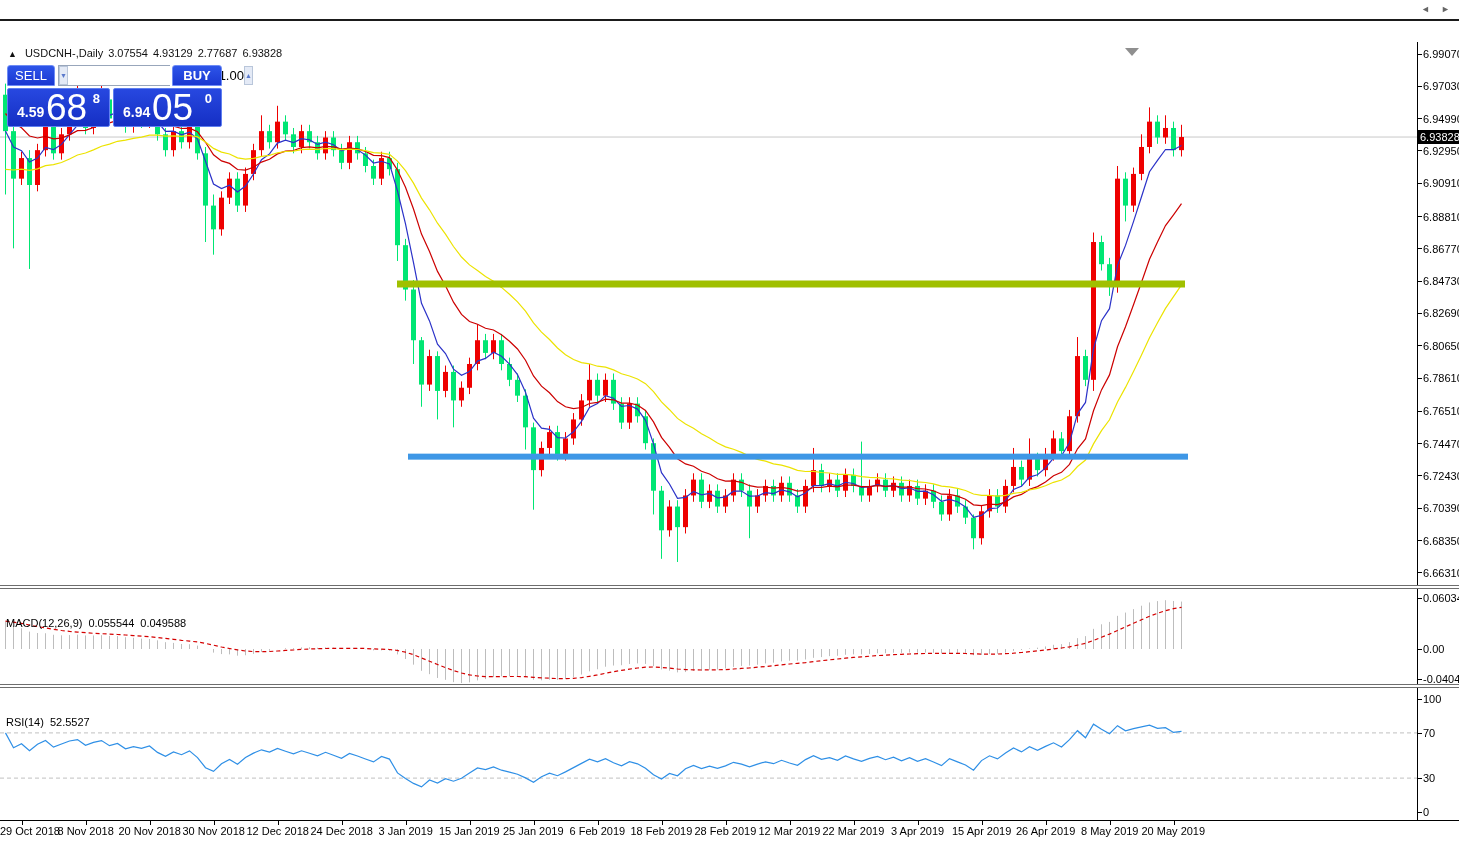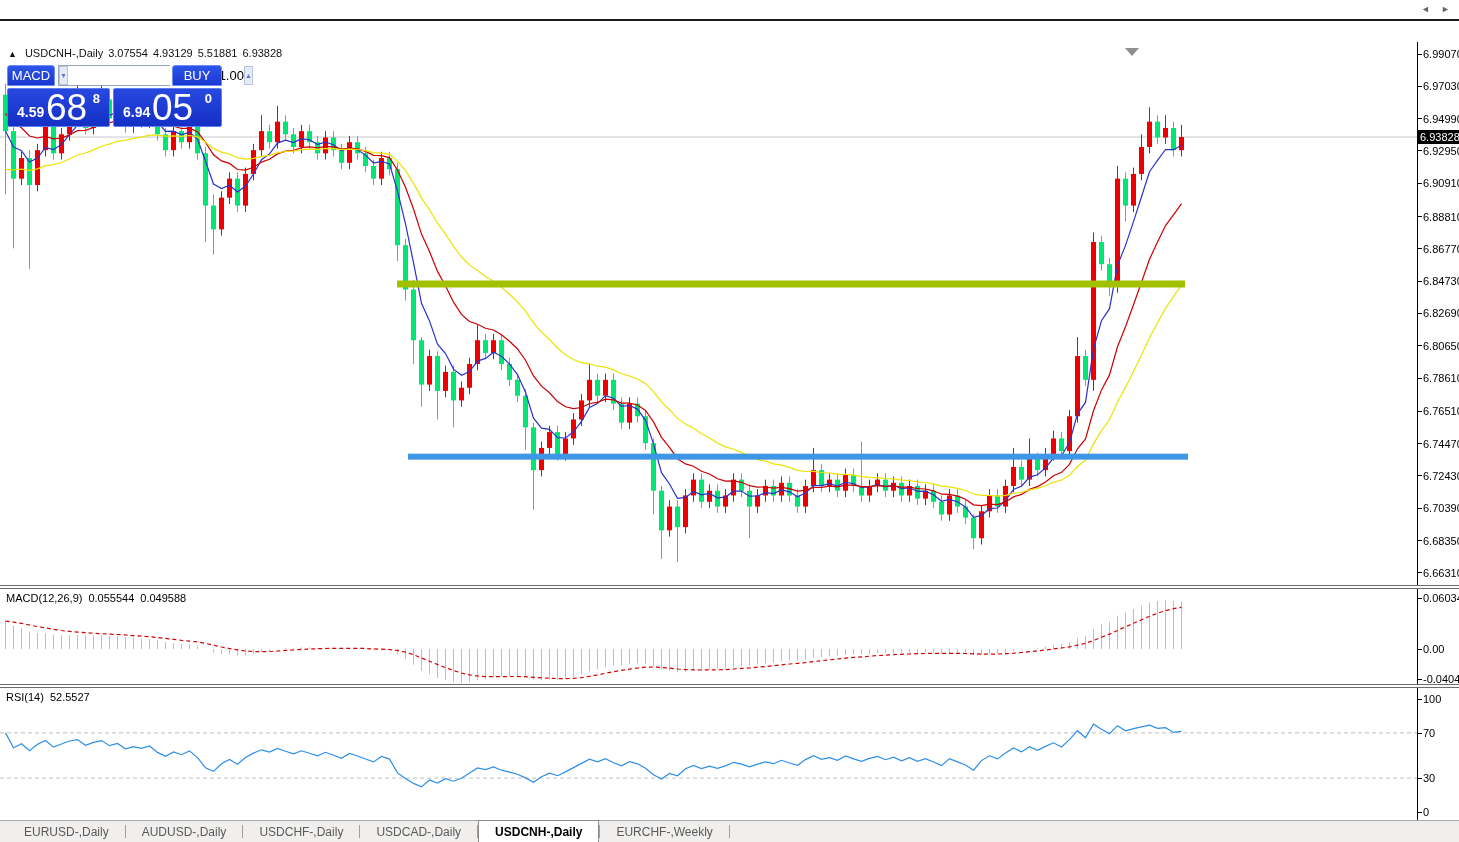--- a/index.html
+++ b/index.html
@@ -28,21 +28,21 @@
   #ohlc-header span { margin-right:5px; }
 
   
   #trade-panel { position:absolute; left:7px; top:44px; width:215px; height:62px; z-index:7; }
   #tp-row1 { position:absolute; left:0; top:0; width:215px; height:21px; }
   .tp-btn { position:absolute; top:0; height:21px; color:#fff; font-size:13px;
             text-align:center; line-height:19px;
             background:linear-gradient(#2d55e9,#1a37d2);
             border:1px solid #6e8cf5; border-radius:3px 3px 0 0; cursor:pointer; }
   #tp-sell-btn { left:0; width:48px; }
-  #tp-buy-btn  { left:165px; width:50px; }
+  #tp-buy-btn  { left:165px; width:50px;font-weight:bold; }
   #tp-stepper { position:absolute; left:51px; top:0; width:112px; height:21px;
                 background:#fff; border:1px solid #98a6bb; display:flex; }
   .tp-arrow { width:17px; height:19px; background:#e4eaf6; border:1px solid #b9c6da;
               color:#5a79cc; font-size:7px; line-height:18px; text-align:center; cursor:pointer; }
   #tp-vol { flex:1; border:none; outline:none; font-size:13px; text-align:right;
             color:#000; font-family:"Liberation Sans",sans-serif; }
   .tp-big { position:absolute; top:23px; height:39px; color:#fff;
             background:linear-gradient(#2748e0,#152fc4);
             border:1px solid #5f7ff0; border-radius:2px; cursor:pointer; }
   #tp-sell-big { left:0; width:103px; }
@@ -56,21 +56,21 @@
   .pr-label { position:absolute; left:1423px; width:46px; font-size:11px; color:#000;
               white-space:nowrap; }
   .pr-tick  { position:absolute; left:1417px; width:5px; height:1px; background:#000; }
   #cur-price-tag { position:absolute; left:1418px; width:41px; height:14px; background:#000;
                    color:#fff; font-size:11px; line-height:14px; padding-left:2px; z-index:4;}
 
   .panel-sep { position:absolute; left:0; width:1459px; height:4px; background:#fff;
                border-top:1px solid #6e6e6e; border-bottom:1px solid #6e6e6e; }
   #rsi-bottom-line { position:absolute; left:0; top:799px; width:1459px; height:1px; background:#000; }
 
-  .ind-label { position:absolute; left:6px; font-size:11px; color:#000; white-space:nowrap; }
+  .ind-label { position:absolute; left:6px; font-size:11px; color:#000; white-space:nowrap;margin-top:25px; }
   .ind-label span { margin-right:6px; }
 
   .date-label { position:absolute; top:804px; font-size:11px; color:#000; white-space:nowrap; }
   .date-tick  { position:absolute; top:800px; width:1px; height:4px; background:#000; }
 
   
   #tabbar { position:absolute; left:0; top:820px; width:1459px; height:22px;
             background:#f0efee; border-top:1px solid #a8a8a8; display:flex; align-items:stretch; }
   #tabbar .pad { width:8px; }
   .tab { display:flex; align-items:center; padding:0 16px; font-size:12px; color:#5a5a5a;
@@ -559,26 +559,26 @@
           <line x1="0" y1="711.9" x2="1417" y2="711.9" stroke="#c0c0c0" stroke-width="1" stroke-dasharray="4 3"></line>
           <line x1="0" y1="757.1" x2="1417" y2="757.1" stroke="#c0c0c0" stroke-width="1" stroke-dasharray="4 3"></line>
           <polyline points="5.5,711.9 13.5,726.7 21.5,722.8 29.5,729.8 37.5,723.3 45.5,719.5 53.5,726.1 61.5,723.0 69.5,720.0 77.5,718.6 85.5,724.3 93.5,721.4 101.5,719.6 109.5,724.7 117.5,722.4 125.5,727.8 133.5,725.6 141.5,727.3 149.5,725.0 157.5,731.4 165.5,735.3 173.5,730.9 181.5,733.7 189.5,729.9 197.5,736.6 205.5,746.7 213.5,750.4 221.5,742.7 229.5,738.5 237.5,743.2 245.5,736.5 253.5,732.1 261.5,728.8 269.5,731.1 277.5,727.4 285.5,730.2 293.5,732.9 301.5,729.8 309.5,732.3 317.5,734.8 325.5,731.3 333.5,734.3 341.5,737.3 349.5,732.4 357.5,735.0 365.5,738.0 373.5,740.9 381.5,735.4 389.5,738.1 397.5,751.9 405.5,757.4 413.5,762.4 421.5,765.9 429.5,759.0 437.5,762.0 445.5,757.7 453.5,760.2 461.5,757.3 469.5,752.0 477.5,747.0 485.5,748.6 493.5,745.9 501.5,749.2 509.5,751.2 517.5,753.2 525.5,756.9 533.5,761.2 541.5,755.8 549.5,752.1 557.5,754.7 565.5,750.9 573.5,746.6 581.5,742.4 589.5,738.2 597.5,740.9 605.5,737.6 613.5,741.8 621.5,744.9 629.5,740.6 637.5,742.8 645.5,747.2 653.5,753.7 661.5,758.1 669.5,752.4 677.5,754.8 685.5,747.7 693.5,744.4 701.5,747.5 709.5,745.1 717.5,747.4 725.5,744.9 733.5,741.3 741.5,743.2 749.5,745.9 757.5,743.1 765.5,740.8 773.5,742.7 781.5,739.3 789.5,742.0 797.5,744.3 805.5,738.6 813.5,734.6 821.5,738.4 829.5,736.7 837.5,739.4 845.5,735.0 853.5,737.9 861.5,740.3 869.5,737.4 877.5,735.5 885.5,738.7 893.5,736.1 901.5,739.8 909.5,736.6 917.5,740.4 925.5,737.6 933.5,741.0 941.5,744.6 949.5,737.6 957.5,740.9 965.5,744.0 973.5,749.2 981.5,739.6 989.5,734.8 997.5,737.9 1005.5,731.9 1013.5,727.0 1021.5,730.9 1029.5,725.8 1037.5,729.3 1045.5,725.4 1053.5,721.8 1061.5,726.0 1069.5,718.7 1077.5,709.7 1085.5,716.7 1093.5,703.2 1101.5,708.2 1109.5,712.7 1117.5,704.7 1125.5,709.8 1133.5,707.6 1141.5,705.8 1149.5,704.2 1157.5,707.4 1165.5,706.7 1173.5,711.4 1181.5,710.3" fill="none" stroke="#2e8fe6" stroke-width="1.2"></polyline>
         </g>
       <g id="g-top">
           <polygon points="1125,27 1139,27 1132,35" fill="#8f8f8f"></polygon>
         </g>
     </svg>
 
     <div id="ohlc-header">
-      <span class="arrow">▲</span><span>USDCNH-,Daily</span><span>3.07554</span><span>4.93129</span><span>5.51881</span><span>6.93828</span>
+      <span class="arrow">▲</span><span>USDCNH-,Daily</span><span>3.07554</span><span>4.93129</span><span>2.77687</span><span>6.93828</span>
     </div>
 
     <div id="trade-panel">
       <div id="tp-row1">
-        <div class="tp-btn" id="tp-sell-btn">MACD</div>
+        <div class="tp-btn" id="tp-sell-btn">SELL</div>
         <div id="tp-stepper">
           <div class="tp-arrow">▼</div>
           <input id="tp-vol" readonly="" value="1.00" style="">
           <div class="tp-arrow">▲</div>
         </div>
         <div class="tp-btn" id="tp-buy-btn">BUY</div>
       </div>
       <div class="tp-big" id="tp-sell-big">
         <span class="pfx">4.59</span>
         <span class="big">68</span>
@@ -687,30 +687,15 @@
         <div class="date-label" style="left: 952px;">15 Apr 2019</div>
         <div class="date-tick" style="left: 1045.5px;"></div>
         <div class="date-label" style="left: 1016px;">26 Apr 2019</div>
         <div class="date-tick" style="left: 1109.5px;"></div>
         <div class="date-label" style="left: 1081px;">8 May 2019</div>
         <div class="date-tick" style="left: 1173.5px;"></div>
         <div class="date-label" style="left: 1141.5px;">20 May 2019</div>
       </div>
   </div>
 
-  <div id="tabbar">
-    <div class="pad"></div>
-  <div class="tab">EURUSD-,Daily</div>
-      <div class="tsep"></div>
-      <div class="tab">AUDUSD-,Daily</div>
-      <div class="tsep"></div>
-      <div class="tab">USDCHF-,Daily</div>
-      <div class="tsep"></div>
-      <div class="tab">USDCAD-,Daily</div>
-      <div class="tsep"></div>
-      <div class="tab active">USDCNH-,Daily</div>
-      <div class="tsep"></div>
-      <div class="tab">EURCHF-,Weekly</div>
-      <div class="tsep"></div>
-    </div>
   <div class="tab-scroll" style="left:1421px">◄</div>
   <div class="tab-scroll" style="left:1441px">►</div>
 </div>
 
 </body></html>

